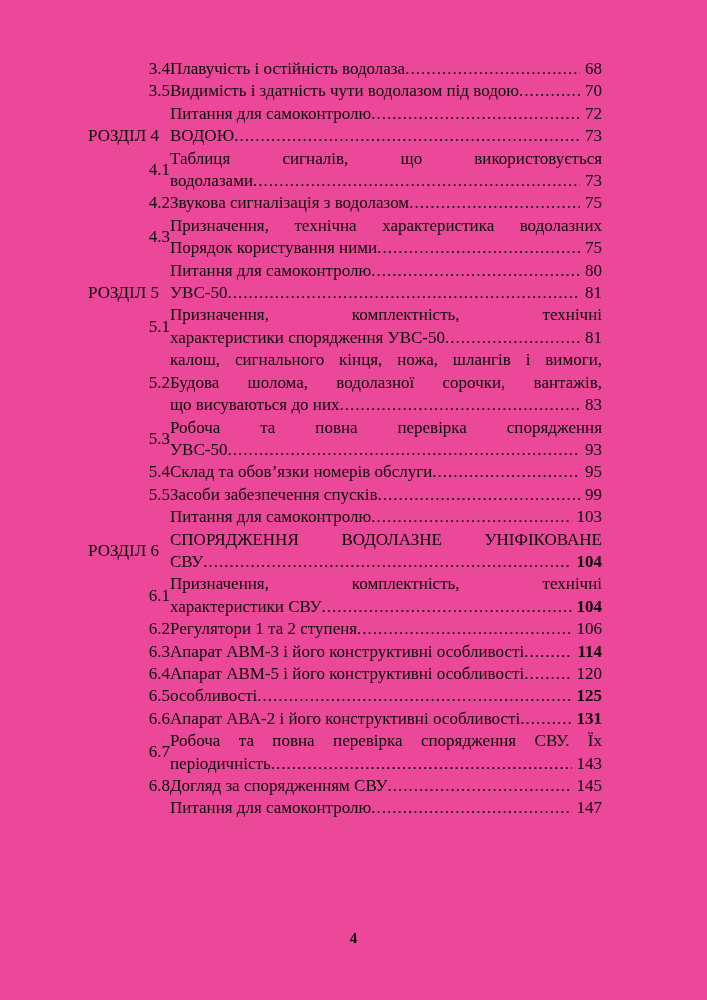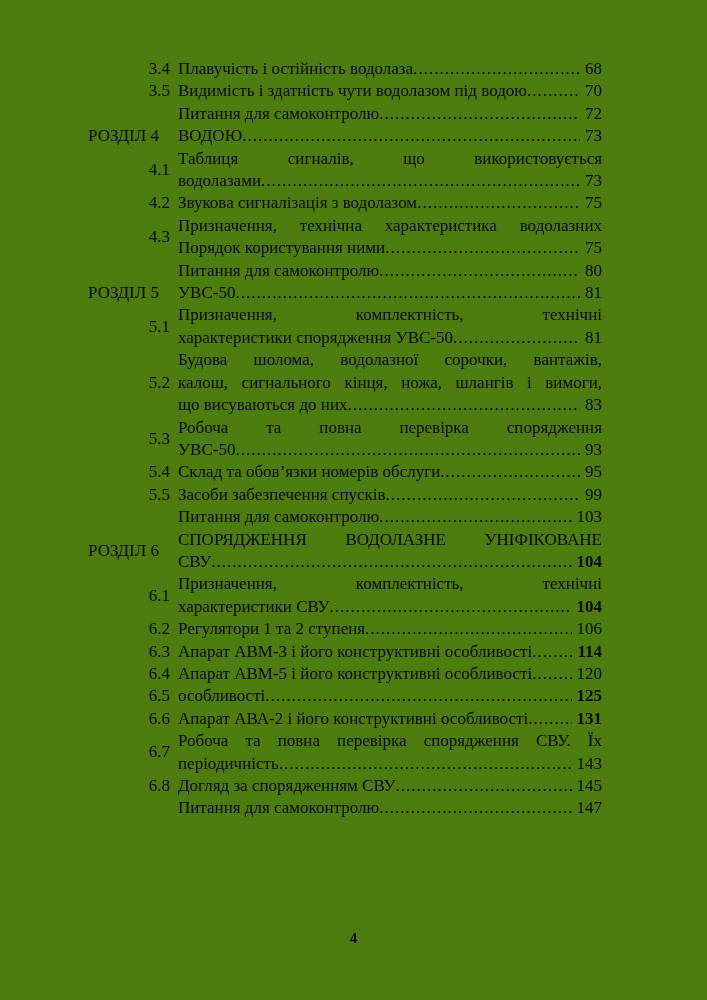--- a/index.html
+++ b/index.html
@@ -1,41 +1,41 @@
 <!DOCTYPE html>
 <html><head>
 <meta charset="utf-8">
 <style>
   html, body { margin: 0; padding: 0; background: #ffffff; }
   .page {
     position: relative;
     width: 707px;
     height: 1000px;
-    background: #4d7c0f;
+    background: #ec4899;
     color: #0a0a0a;
     font-family: "Liberation Serif", "DejaVu Serif", serif;
     font-size: 17px;
     line-height: 22.4px;
     overflow: hidden;
   }
   .toc {
     position: absolute;
     left: 88px;
     top: 58px;
     width: 514px;
   }
   .row { display: flex; align-items: center; }
   .label {
     flex: 0 0 82px;
     width: 82px;
     text-align: right;
     white-space: nowrap;
   }
   .label.chapter { text-align: left; }
-  .entry { flex: 1 1 auto; min-width: 0; margin-left: 8px; }
+  .entry { flex: 1 1 auto; min-width: 0; margin-left: 0; }
   .line.just {
     text-align: justify;
     text-align-last: justify;
   }
   .line.last {
     display: flex;
     align-items: baseline;
   }
   .line.last .t { white-space: nowrap; }
   .line.last .dots {
@@ -175,22 +175,22 @@
             <span class="t">характеристики спорядження УВС-50</span>
             <span class="dots">........................................................................................................................................................................................................</span>
             <span class="pg">81</span>
           </div>
         </div>
   </div>
 
   <div class="row">
     <div class="label">5.2</div>
     <div class="entry">
+          <div class="line just">калош, сигнального кінця, ножа, шлангів і вимоги,</div>
           <div class="line just">Будова шолома, водолазної сорочки, вантажів,</div>
-          <div class="line just">калош, сигнального кінця, ножа, шлангів і вимоги,</div>
           <div class="line last">
             <span class="t">що висуваються до них</span>
             <span class="dots">........................................................................................................................................................................................................</span>
             <span class="pg">83</span>
           </div>
         </div>
   </div>
 
   <div class="row">
     <div class="label">5.3</div>

